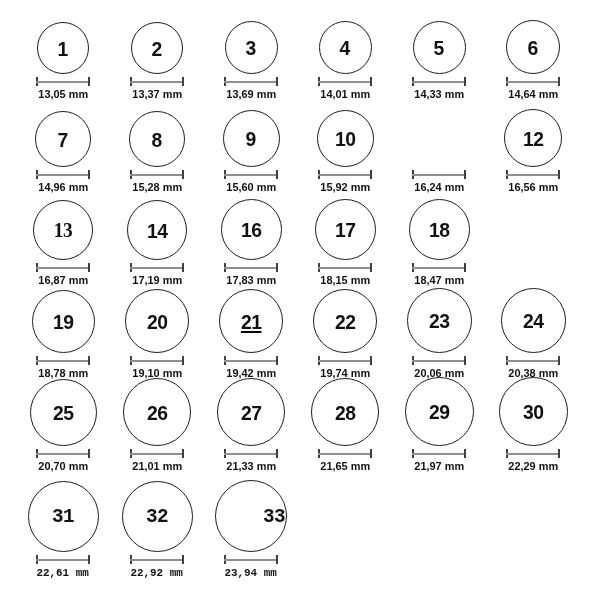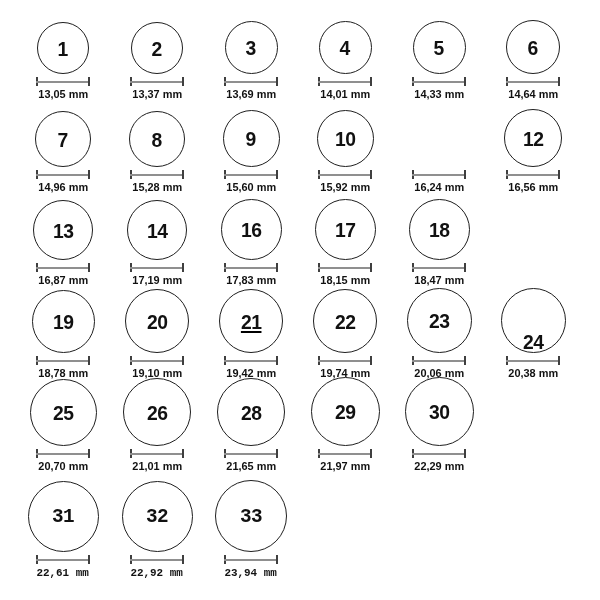--- a/index.html
+++ b/index.html
@@ -214,21 +214,21 @@
         <div class="dim">
           <span class="tick left"></span>
           <span class="bar"></span>
           <span class="tick right"></span>
         </div>
         <div class="label">16,56 mm</div>
       </div>
     </div>
     <div class="row">
       <div class="cell">
-        <div class="circle" style="width: 60px; height: 60px;">
+        <div class="circle" style="width: 60px; height: 60px; font-family: Liberation Serif, serif;">
           <span class="num">13</span>
         </div>
         <div class="dim">
           <span class="tick left"></span>
           <span class="bar"></span>
           <span class="tick right"></span>
         </div>
         <div class="label">16,87 mm</div>
       </div>
       <div class="cell">
@@ -326,21 +326,21 @@
           <span class="num">23</span>
         </div>
         <div class="dim">
           <span class="tick left"></span>
           <span class="bar"></span>
           <span class="tick right"></span>
         </div>
         <div class="label">20,06 mm</div>
       </div>
       <div class="cell">
-        <div class="circle" style="width: 65px; height: 65px; align-items: flex-end;">
+        <div class="circle" style="width: 65px; height: 65px;">
           <span class="num">24</span>
         </div>
         <div class="dim">
           <span class="tick left"></span>
           <span class="bar"></span>
           <span class="tick right"></span>
         </div>
         <div class="label">20,38 mm</div>
       </div>
     </div>
@@ -361,20 +361,31 @@
           <span class="num">26</span>
         </div>
         <div class="dim">
           <span class="tick left"></span>
           <span class="bar"></span>
           <span class="tick right"></span>
         </div>
         <div class="label">21,01 mm</div>
       </div>
       <div class="cell">
+        <div class="circle" style="width: 68px; height: 68px;">
+          <span class="num">27</span>
+        </div>
+        <div class="dim">
+          <span class="tick left"></span>
+          <span class="bar"></span>
+          <span class="tick right"></span>
+        </div>
+        <div class="label">21,33 mm</div>
+      </div>
+      <div class="cell">
         <div class="circle" style="width: 68px; height: 68px; text-align: right;">
           <span class="num">28</span>
         </div>
         <div class="dim">
           <span class="tick left"></span>
           <span class="bar"></span>
           <span class="tick right"></span>
         </div>
         <div class="label">21,65 mm</div>
       </div>
@@ -418,21 +429,21 @@
           <span class="num">32</span>
         </div>
         <div class="dim">
           <span class="tick left"></span>
           <span class="bar"></span>
           <span class="tick right"></span>
         </div>
         <div class="label">22,92 mm</div>
       </div>
       <div class="cell">
-        <div class="circle" style="width: 72px; height: 72px;">
+        <div class="circle" style="width: 72px; height: 72px; justify-content: flex-end;">
           <span class="num">33</span>
         </div>
         <div class="dim">
           <span class="tick left"></span>
           <span class="bar"></span>
           <span class="tick right"></span>
         </div>
         <div class="label">23,94 mm</div>
       </div>
     </div>

